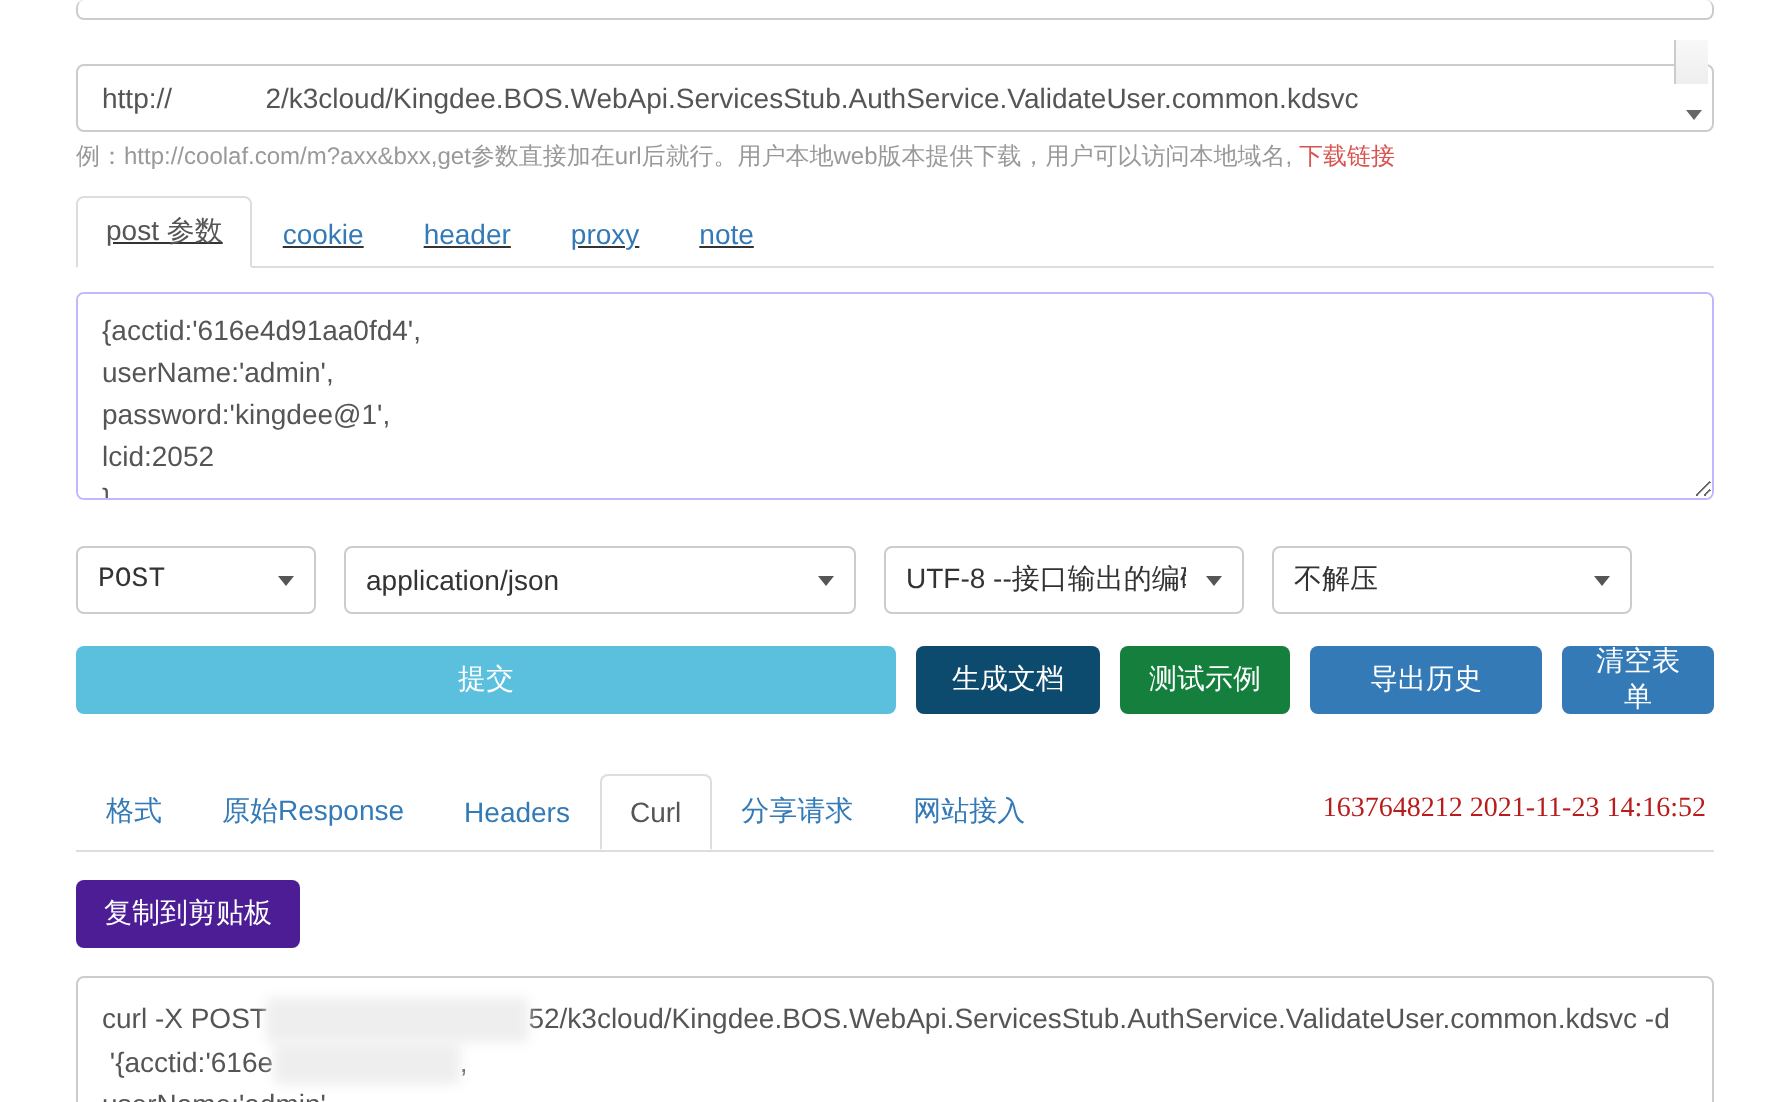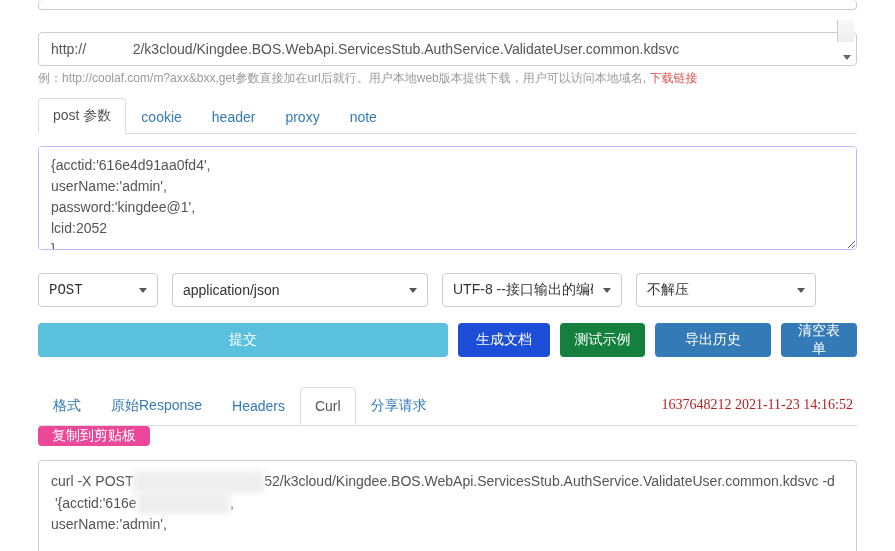--- a/index.html
+++ b/index.html
@@ -49,20 +49,21 @@
     .hint-line .prefix { color: #999; }
     .hint-line .example-url { color: #999; }
     .hint-line .cn-text { color: #999; }
     .hint-line .download-link { color: #d9534f; text-decoration: none; }
     
     .tabs {
       margin-top: 10px;
       border-bottom: 1px solid #ddd;
       display: flex;
       align-items: flex-end;
+      text-decoration: underline;
     }
     .tab {
       padding: 8px 14px;
       color: #337ab7;
       cursor: pointer;
       position: relative;
       bottom: -1px;
       border: 1px solid transparent;
       border-radius: 4px 4px 0 0;
     }
@@ -127,21 +128,21 @@
       border-radius: 4px;
       color: #fff;
       font-size: 14px;
       cursor: pointer;
       display: flex;
       align-items: center;
       justify-content: center;
       padding: 0 14px;
     }
     .btn.submit { background: #5bc0de; flex: 1; }
-    .btn.gendoc { background: #1d4ed8; width: 92px; }
+    .btn.gendoc { background: #0c4a6e; width: 92px; }
     .btn.testex { background: #15803d; width: 85px; }
     .btn.exporthist { background: #337ab7; width: 116px; }
     .btn.clearform { background: #337ab7; width: 76px; }
     
     .resp-tabs {
       margin-top: 28px;
       display: flex;
       align-items: center;
       border-bottom: 1px solid #ddd;
     }
@@ -163,25 +164,26 @@
     }
     .timestamp {
       margin-left: auto;
       color: #b91c1c;
       font-size: 14px;
       padding-right: 4px;
       font-family: Liberation Serif, serif;
     }
     
     .copy-btn {
-      background: #ec4899;
+      margin-top: 14px;
+      background: #4c1d95;
       color: #fff;
       border: none;
       border-radius: 4px;
-      height: 20px;
+      height: 34px;
       padding: 0 14px;
       font-size: 14px;
       cursor: pointer;
     }
     
     .curl-box {
       margin-top: 14px;
       border: 1px solid #ccc;
       border-radius: 4px;
       padding: 10px 12px;
@@ -264,20 +266,21 @@
   <button class="btn exporthist">导出历史</button>
   <button class="btn clearform">清空表单</button>
 </div>
 
 <div class="resp-tabs">
   <div class="resp-tab">格式</div>
   <div class="resp-tab">原始Response</div>
   <div class="resp-tab">Headers</div>
   <div class="resp-tab active">Curl</div>
   <div class="resp-tab">分享请求</div>
+  <div class="resp-tab">网站接入</div>
   <div class="timestamp">1637648212 2021-11-23 14:16:52</div>
 </div>
 
 <button class="copy-btn">复制到剪贴板</button>
 
 <div class="curl-box"><span>curl -X POST</span><span class="redact">XXXXXXXXXXXXXX</span><span>52/k3cloud/Kingdee.BOS.WebApi.ServicesStub.AuthService.ValidateUser.common.kdsvc -d</span>
 <span> '{acctid:'616e</span><span class="redact">XXXXXXXXXX</span><span>,</span>
 <span>userName:'admin',</span>
 
 </div>

